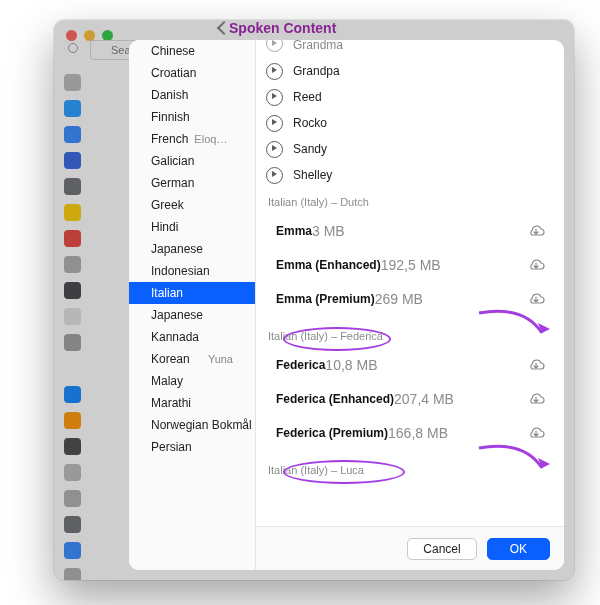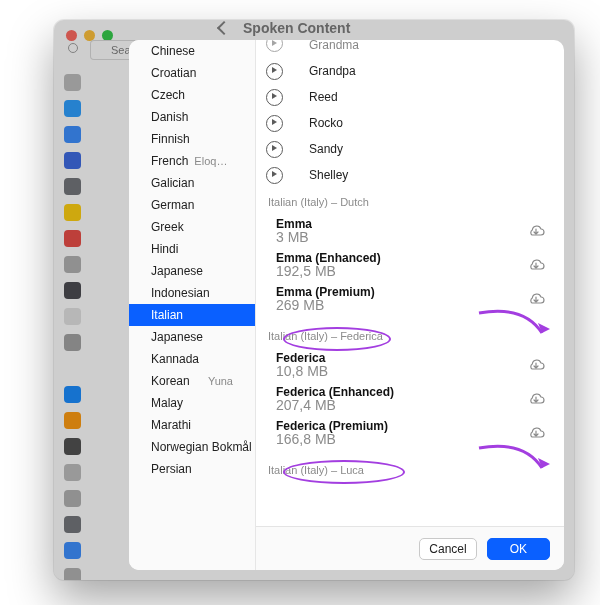--- a/index.html
+++ b/index.html
@@ -7,51 +7,51 @@
 
 
 .shadow { position:absolute; top:20px; left:54px; width:520px; height:560px; border-radius:10px; background:#fff; box-shadow: 0 20px 45px rgba(0,0,0,.35), 0 0 0 1px rgba(0,0,0,.08); overflow:hidden;}
 .dimlayer{position:absolute;inset:0;background:rgba(60,60,60,.25);z-index:1;}
 .traffic{position:absolute;top:10px;left:12px;display:flex;gap:7px;z-index:0}
 .traffic span{width:11px;height:11px;border-radius:50%;display:block}
 .tl-r{background:#ff5f56}.tl-y{background:#ffbd2e}.tl-g{background:#27c93f}
 
 
 .prefbg{position:absolute;inset:0;display:flex;flex-direction:column}
-.pref-head{height:40px;display:flex;align-items:center;padding-left:165px;color:#737373;gap:14px}
+.pref-head{height:40px;display:flex;align-items:center;padding-left:165px;color:#a21caf;}
 .pref-head .back{width:10px;height:10px;border-left:2px solid #7a7a7a;border-bottom:2px solid #7a7a7a;transform:rotate(45deg)}
 .pref-head .title{font-size:14px;font-weight:600}
 .pref-body{flex:1;display:flex}
 .pref-side{width:160px;padding:4px 0 0 0;display:flex;flex-direction:column;gap:3px;overflow:hidden;font-size:12px;color:#333}
 .pref-side .srch{height:20px;margin:0 8px 4px 28px;border:1px solid rgba(0,0,0,.15);border-radius:4px}
 .pref-side .srow{display:flex;align-items:center;gap:8px;padding:3px 8px 3px 10px}
 .pref-side .sicon{width:17px;height:17px;border-radius:4px;flex:0 0 17px}
 .pref-main{flex:1;padding:6px 12px;font-size:12px;color:#666;line-height:20px}
 
 
 .modal{position:absolute;z-index:2;top:20px;left:75px;right:10px;bottom:10px;display:flex;background:#fff;border-radius:10px;overflow:hidden}
 .m-side{width:127px;background:#fafafa;border-right:1px solid #e6e6e6;overflow:hidden}
 .m-side .lang{font-size:12px;color:#222;padding:4px 22px;white-space:nowrap;overflow:hidden;text-overflow:ellipsis;display:flex;justify-content:space-between;align-items:center;cursor:default}
 .m-side .lang .sub{color:#8a8a8a;font-size:11px;margin-left:6px;overflow:hidden;text-overflow:ellipsis}
 .m-side .lang.sel{background:#0a60ff;color:#fff}
 .m-main{flex:1;display:flex;flex-direction:column}
 .m-scroll{flex:1;overflow:hidden;padding:0 4px 0 0}
-.vrow{display:flex;align-items:center;height:26px;padding:12px 14px 0 10px;gap:26px}
+.vrow{display:flex;align-items:center;height:26px;padding:12px 14px 0 10px;gap:10px}
 .vrow .play{width:17px;height:17px;border:1.5px solid #5c5c5c;border-radius:50%;position:relative;flex:0 0 17px}
 .vrow .play::after{content:"";position:absolute;left:5px;top:3.5px;border-left:5px solid #5c5c5c;border-top:3.5px solid transparent;border-bottom:3.5px solid transparent}
 .vrow .vname{font-size:12px;color:#222}
 .sect{font-size:11px;color:#8b8b8b;padding:14px 10px 6px 12px}
 .vrow2{display:flex;align-items:center;height:34px;padding:0 14px 0 10px;gap:10px}
-.vrow2 .txt{display:flex;flex-direction:column;line-height:13px}
+.vrow2 .txt{display:flex;flex-direction:row;line-height:13px}
 .vrow2 .txt .t1{font-size:12px;font-weight:600;color:#111}
 .vrow2 .txt .t2{font-size:14px;color:#8b8b8b}
 .vrow2 .cloud{margin-left:auto;width:20px;height:14px;position:relative}
 .vrow2 .cloud svg{display:block}
 .footer{height:44px;border-top:1px solid #e4e4e4;display:flex;align-items:center;justify-content:flex-end;gap:10px;padding:0 14px;background:#fafafa}
-.btn{font-size:12px;padding:3px 9px;border-radius:5px;border:1px solid #c9c9c9;background:#fff;color:#222}
+.btn{font-size:12px;padding:3px 15px;border-radius:5px;border:1px solid #c9c9c9;background:#fff;color:#222}
 .btn.primary{background:#0a60ff;color:#fff;border-color:#0a60ff;padding:3px 22px}
 
 
 .anno-oval{position:absolute;border:2.5px solid #a33ee0;border-radius:50%;z-index:5;pointer-events:none}
 .anno-arrow{position:absolute;z-index:5;pointer-events:none}
 </style>
 </head>
 <body>
 
 <div class="shadow">
@@ -159,23 +159,20 @@
 
   <div class="dimlayer"></div>
 
   <div class="modal">
     <div class="m-side" id="langlist">
         <div class="lang">
           <span>Chinese</span>
         </div>
         <div class="lang">
           <span>Croatian</span>
-        </div>
-        <div class="lang">
-          <span>Czech</span>
         </div>
         <div class="lang">
           <span>Danish</span>
         </div>
         <div class="lang">
           <span>Finnish</span>
         </div>
         <div class="lang">
           <span>French</span>
           <span class="sub">Eloquence (E...</span>

